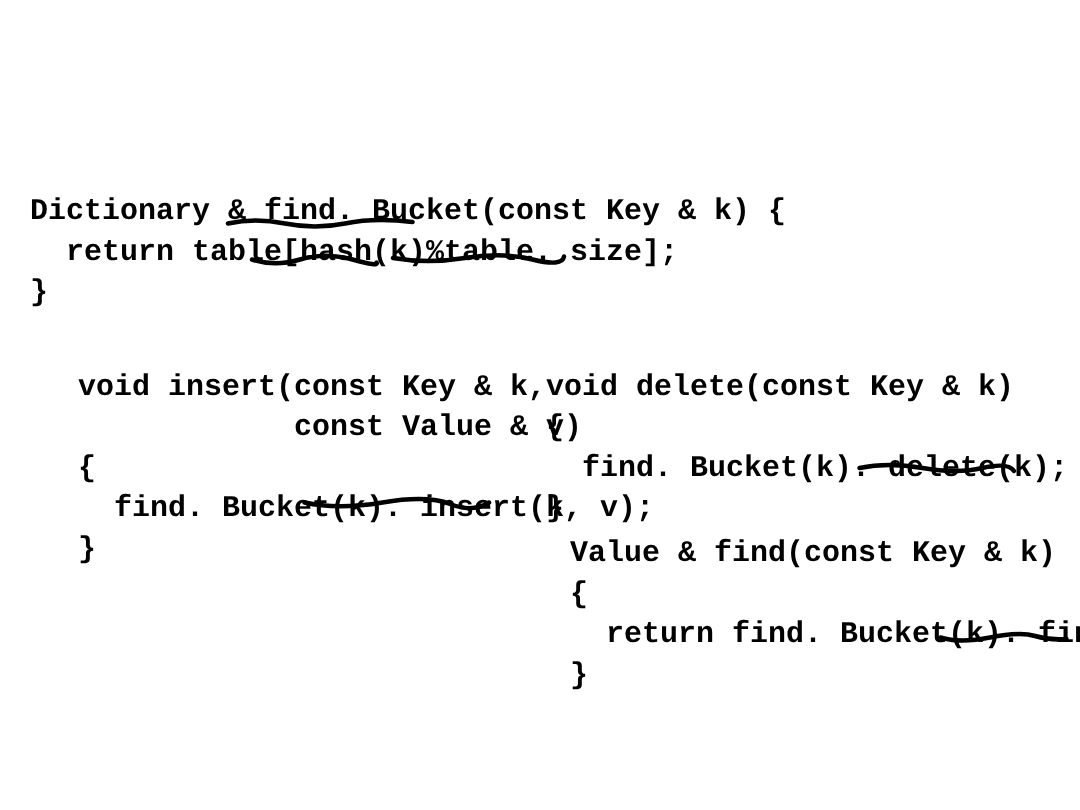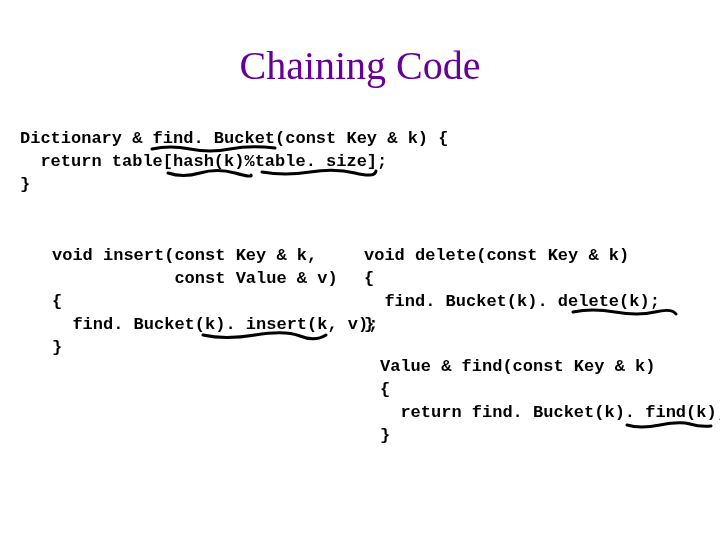--- a/index.html
+++ b/index.html
@@ -22,21 +22,21 @@
     top: 42px;
     left: 0;
     width: 100%;
     text-align: center;
     font-size: 40px;
     color: #660099;
     font-weight: 400;
   }
   .code {
     font-family: "Courier New", Courier, monospace;
-    font-size: 17px;
+    font-size: 20px;
     font-weight: bold;
     color: #000000;
     white-space: pre;
     position: absolute;
     line-height: 1.35;
   }
   .block-top {
     top: 128px;
     left: 20px;
   }
@@ -60,21 +60,20 @@
   }
   .mark svg {
     display: block;
   }
 </style>
 </head>
 <body>
 
 <div class="slide">
 
-  <div class="title">Chaining Code</div>
 
   <div class="code block-top">Dictionary &amp; find. Bucket(const Key &amp; k) {
   return table[hash(k)%table. size];
 }</div>
 
   <div class="code block-left">void insert(const Key &amp; k,
             const Value &amp; v)
 {
   find. Bucket(k). insert(k, v);
 }</div>

